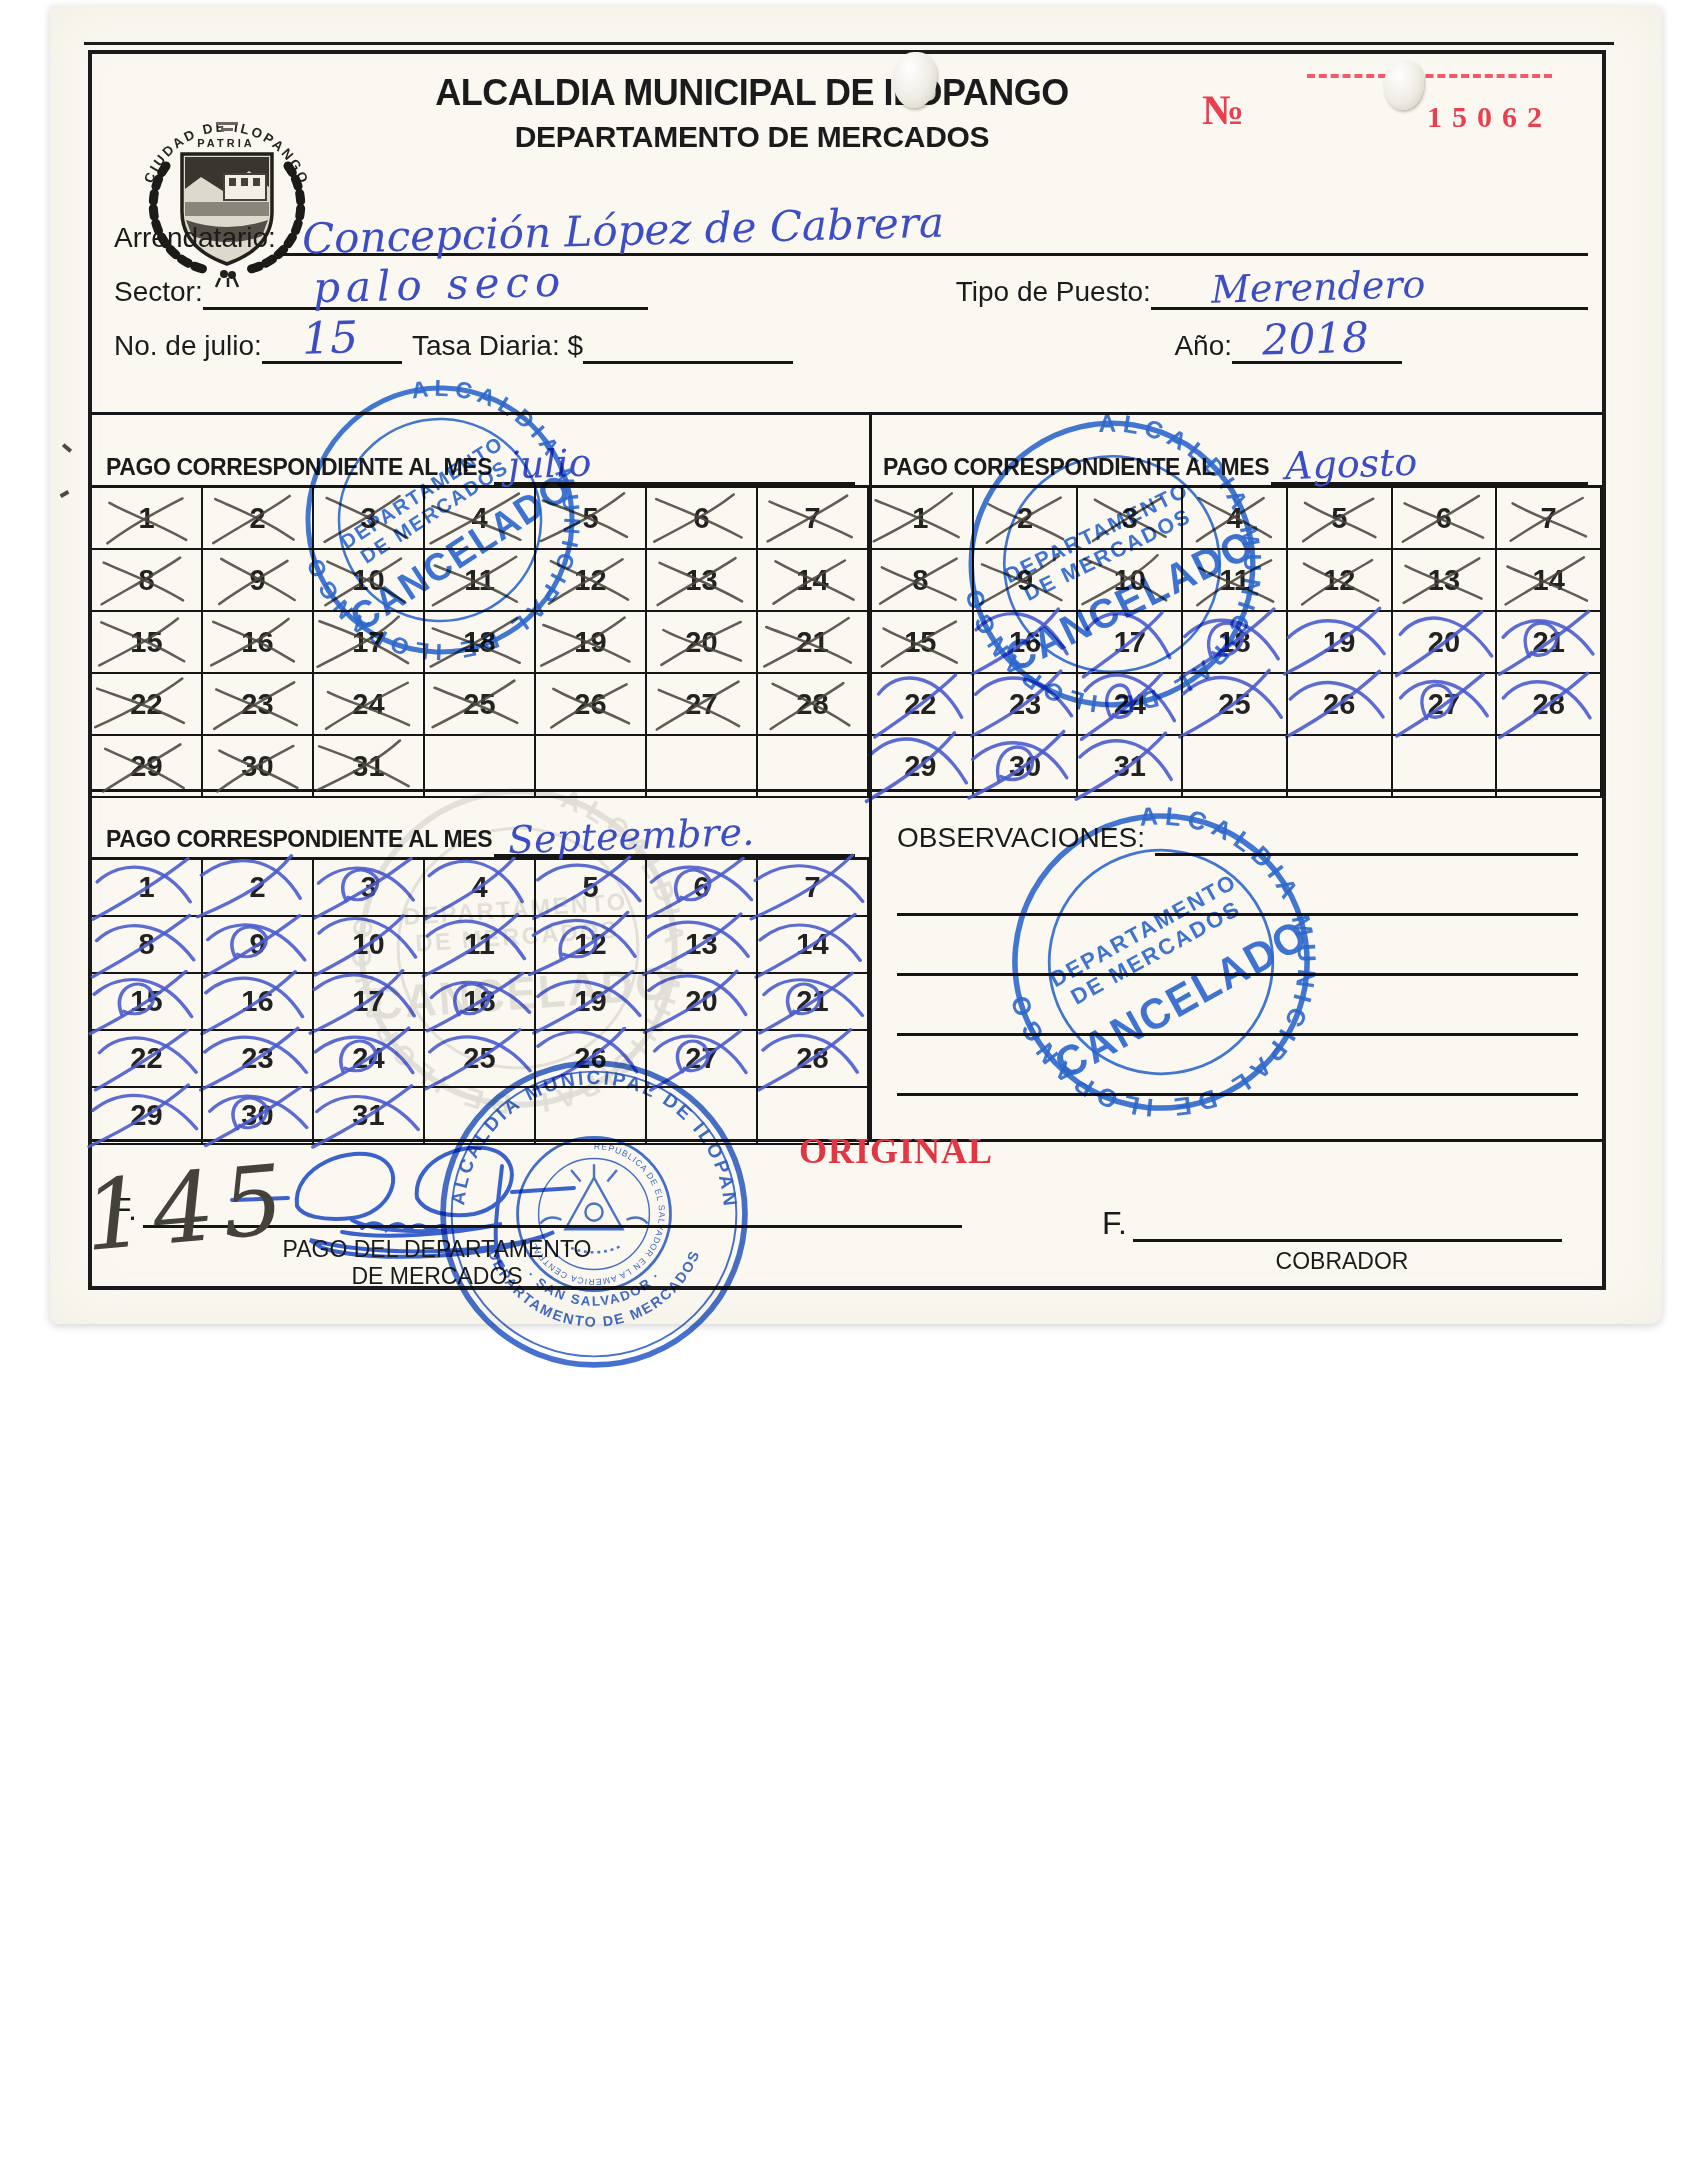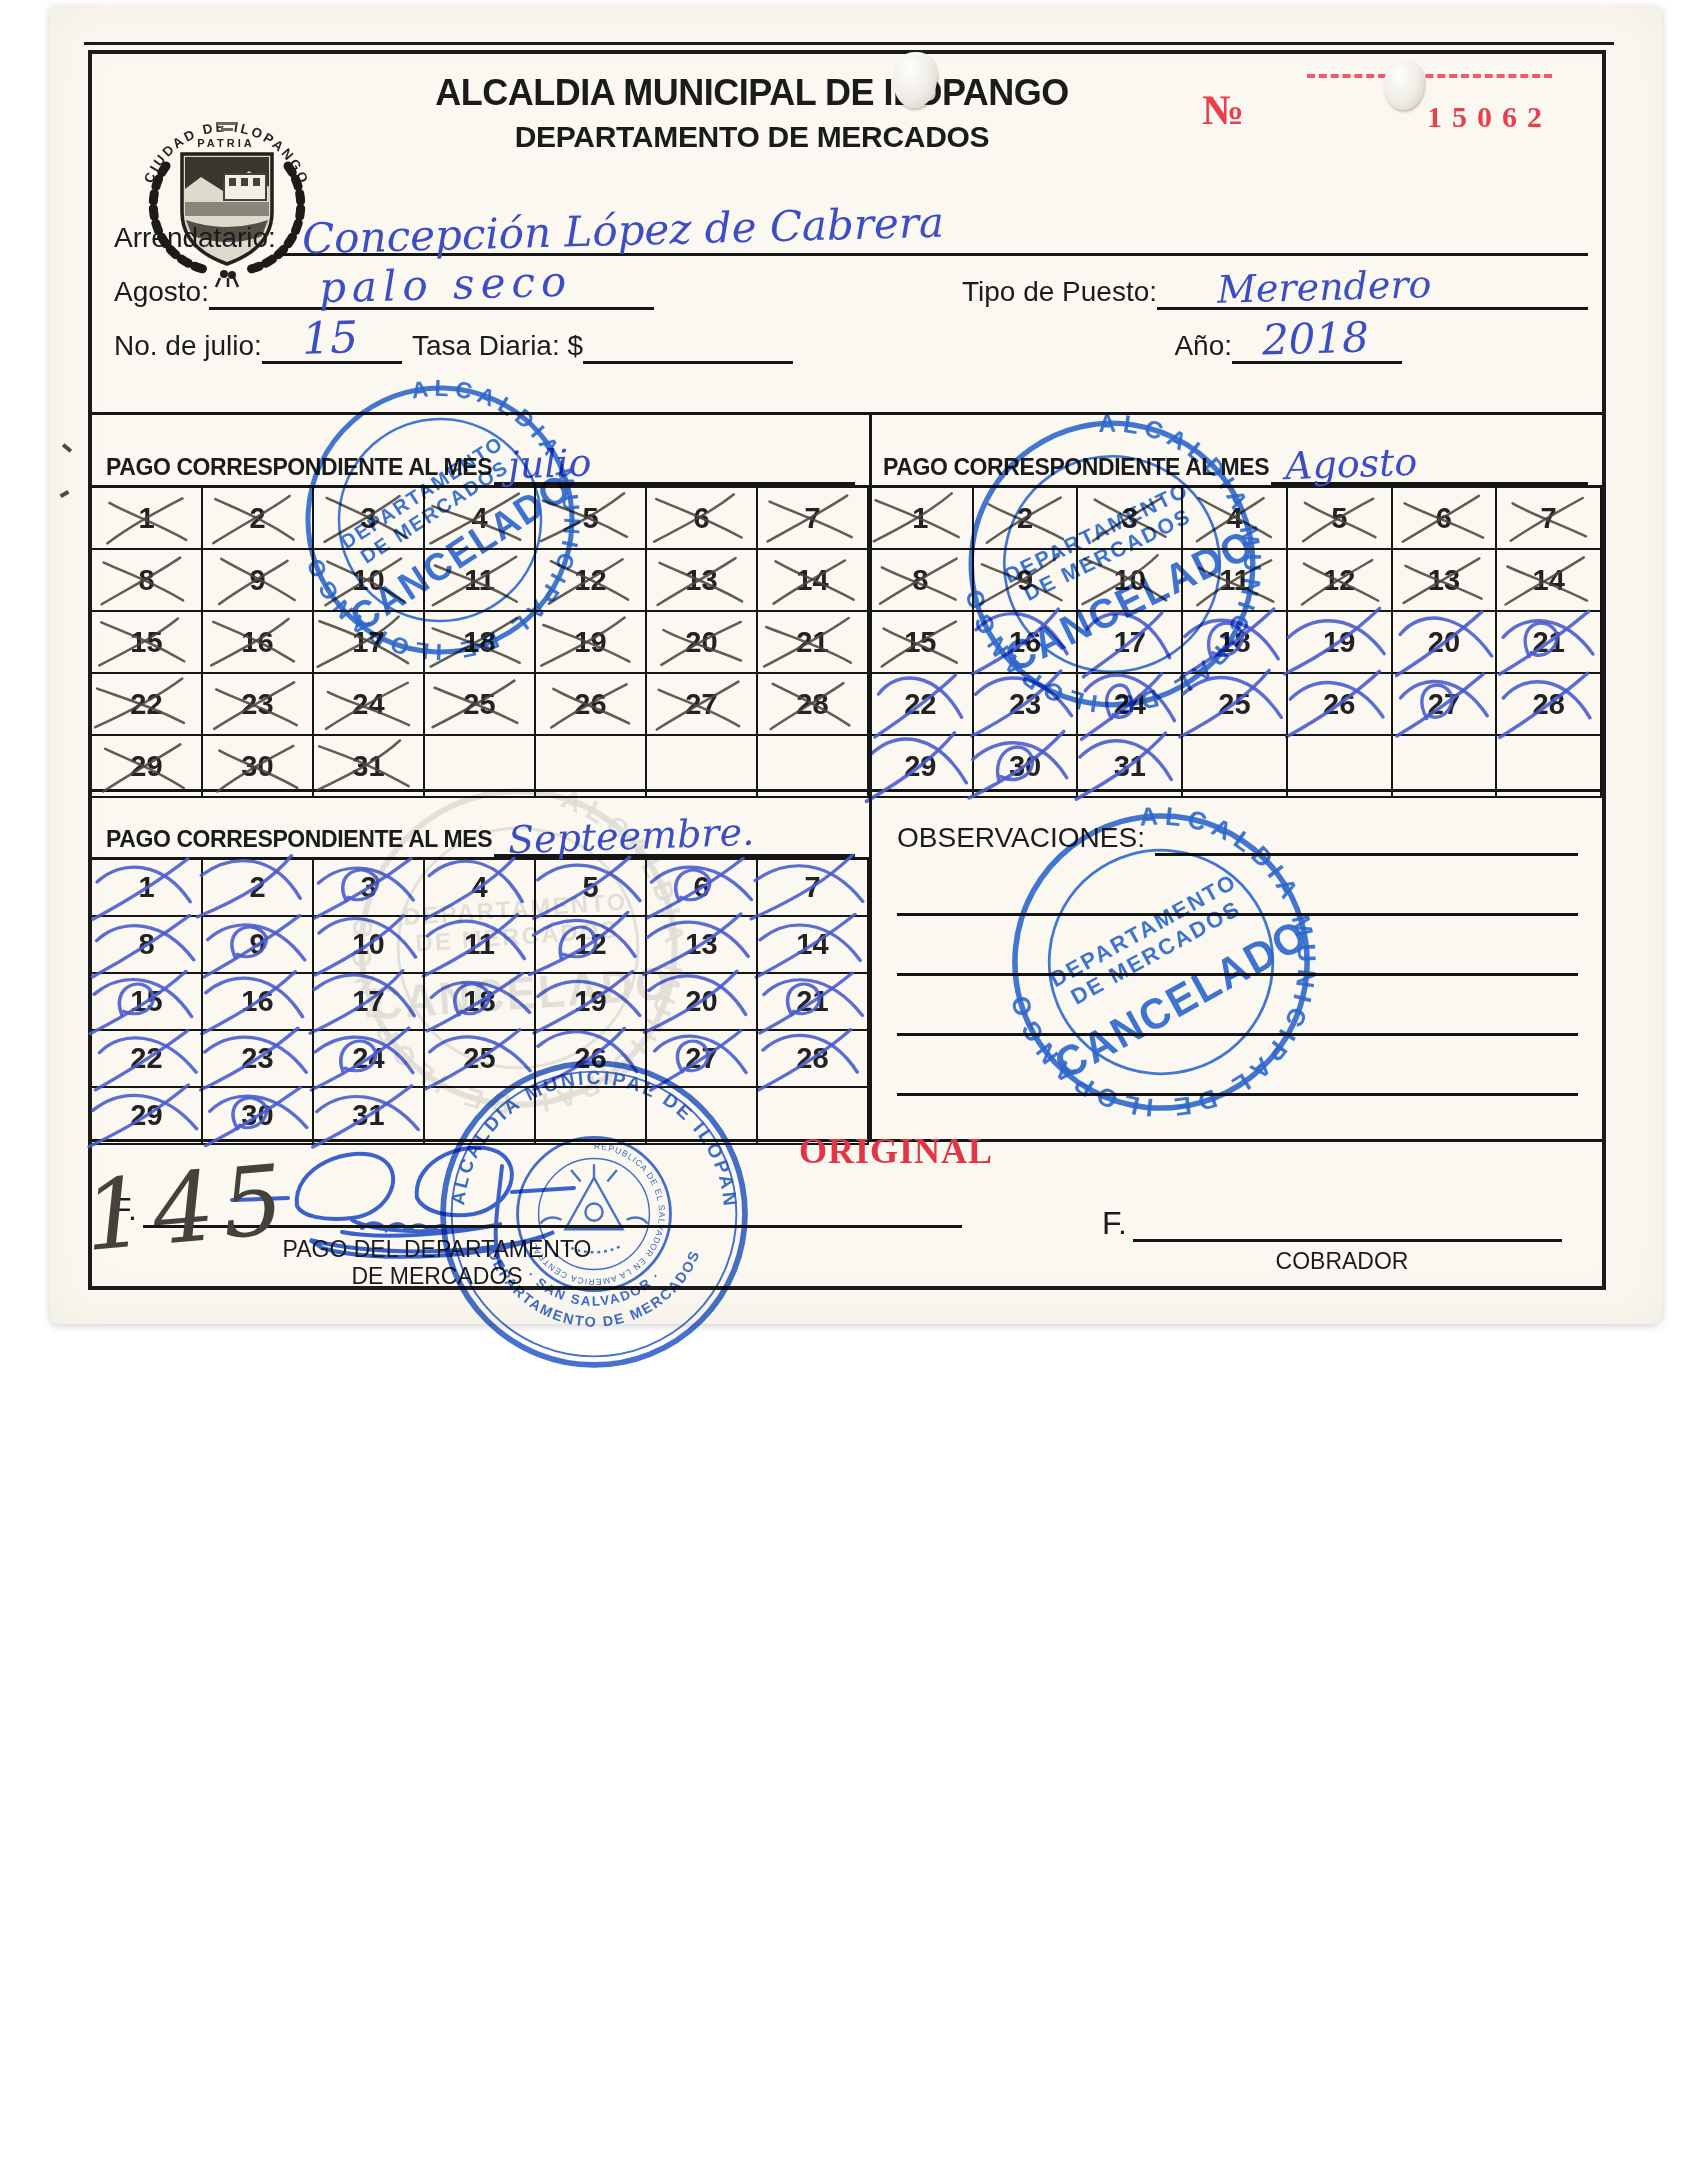--- a/index.html
+++ b/index.html
@@ -115,21 +115,21 @@
       </div>
     </div>
 
     <div class="frow" style="top:150px;height:52px;">
       <span class="flabel">Arrendatario:</span>
       <span class="fline grow">
         <i class="hand hv" style="font-size:42px;">Concepción López de Cabrera</i>
       </span>
     </div>
     <div class="frow" style="top:206px;height:50px;">
-      <span class="flabel">Agosto:</span>
+      <span class="flabel">Sector:</span>
       <span class="fline" style="width:445px;">
         <i class="hand hv" style="left:110px;font-size:42px;letter-spacing:6px;">palo seco</i>
       </span>
       <span style="width:308px;"></span>
       <span class="flabel">Tipo de Puesto:</span>
       <span class="fline grow">
         <i class="hand hv" style="left:60px;font-size:38px;">Merendero</i>
       </span>
     </div>
     <div class="frow" style="top:260px;height:50px;">

